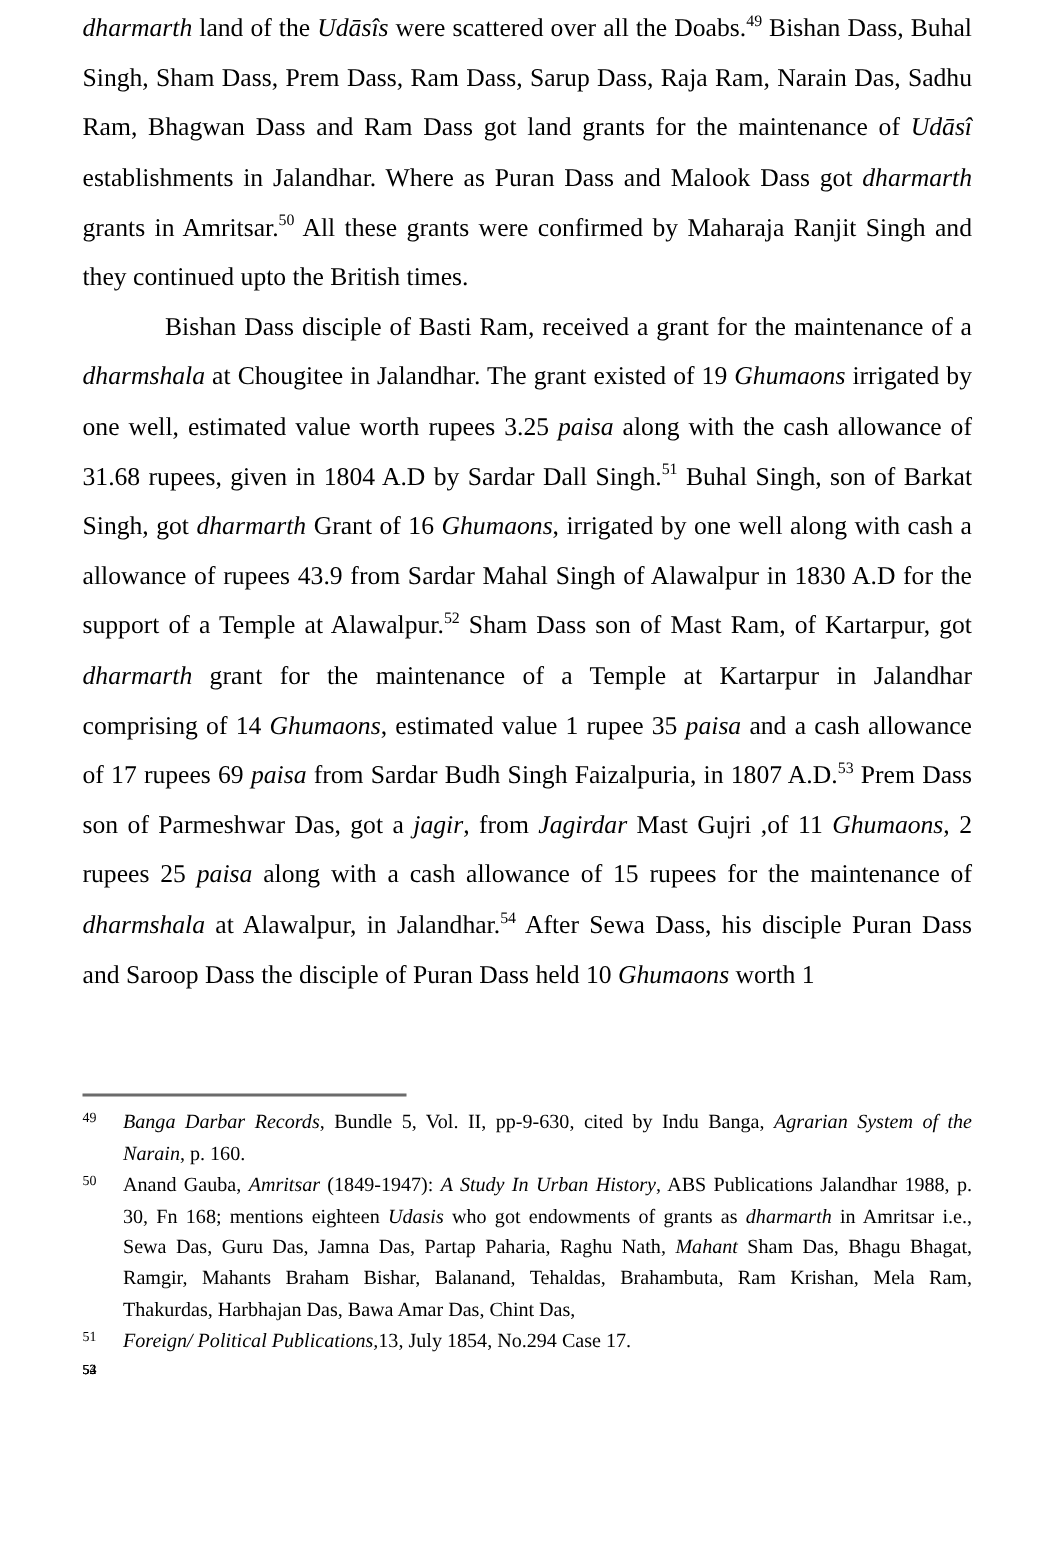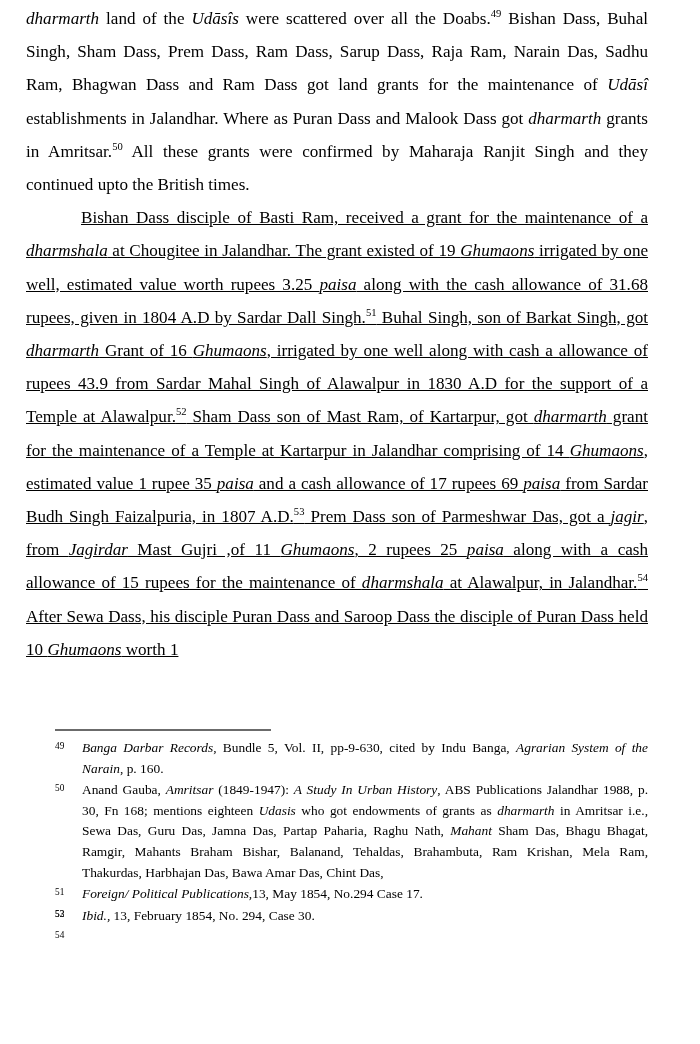--- a/index.html
+++ b/index.html
@@ -12,37 +12,36 @@
     height: 1044px;
     font-family: "Liberation Serif", "DejaVu Serif", serif;
     color: #000000;
     overflow: hidden;
   }
   .page {
     position: relative;
     width: 700px;
     height: 1044px;
     box-sizing: border-box;
-    padding: 0 52px 0 26px;
+    padding: 0 52px 0 55px;
   }
   
   .body-text {
     padding-top: 2px;
   }
   .para {
     font-size: 17.1px;
     line-height: 33.2px;
     text-align: justify;
     text-justify: inter-word;
     margin: 0;
     hyphens: none;
   }
   .para.indent {
     text-indent: 55px;
-    text-decoration: underline;
   }
   .para + .para {
     margin-top: 0px;
   }
   i, .it {
     font-style: italic;
   }
   sup {
     font-size: 0.62em;
     vertical-align: super;
@@ -99,30 +98,29 @@
       <span class="fn-body"><i>Banga Darbar Records</i><span>, Bundle 5, Vol. II, pp-9-630, cited by Indu Banga, </span><i>Agrarian System of the Narain</i><span>, p. 160.</span></span>
     </div>
 
     <div class="fn">
       <span class="fn-num">50</span>
       <span class="fn-body"><span>Anand Gauba, </span><i>Amritsar</i><span> (1849-1947): </span><i>A Study In Urban History</i><span>, ABS Publications Jalandhar 1988, p. 30, Fn 168; mentions eighteen </span><i>Udasis</i><span> who got endowments of grants as </span><i>dharmarth</i><span> in Amritsar i.e., Sewa Das, Guru Das, Jamna Das, Partap Paharia, Raghu Nath, </span><i>Mahant</i><span> Sham Das, Bhagu Bhagat,  Ramgir, Mahants Braham Bishar, Balanand, Tehaldas, Brahambuta, Ram Krishan, Mela Ram, Thakurdas, Harbhajan Das, Bawa Amar Das, Chint Das,</span></span>
     </div>
 
     <div class="fn fn-last">
       <span class="fn-num">51</span>
-      <span class="fn-body"><i>Foreign/ Political Publications,</i><span>13, May 1854, No.294 Case 17.</span></span>
+      <span class="fn-body"><i>Foreign/ Political Publications,</i><span>13, July 1854, No.294 Case 17.</span></span>
     </div>
 
     <div class="fn fn-last">
       <span class="fn-num">52</span>
     </div>
 
     <div class="fn fn-last">
       <span class="fn-num">53</span>
-      <span class="fn-body"><i>Ibid.,</i><span> 13, February 1854, No. 294, Case 30.</span></span>
     </div>
 
     <div class="fn fn-last">
       <span class="fn-num">54</span>
     </div>
   </div>
 
 </div>
 
 </body></html>

